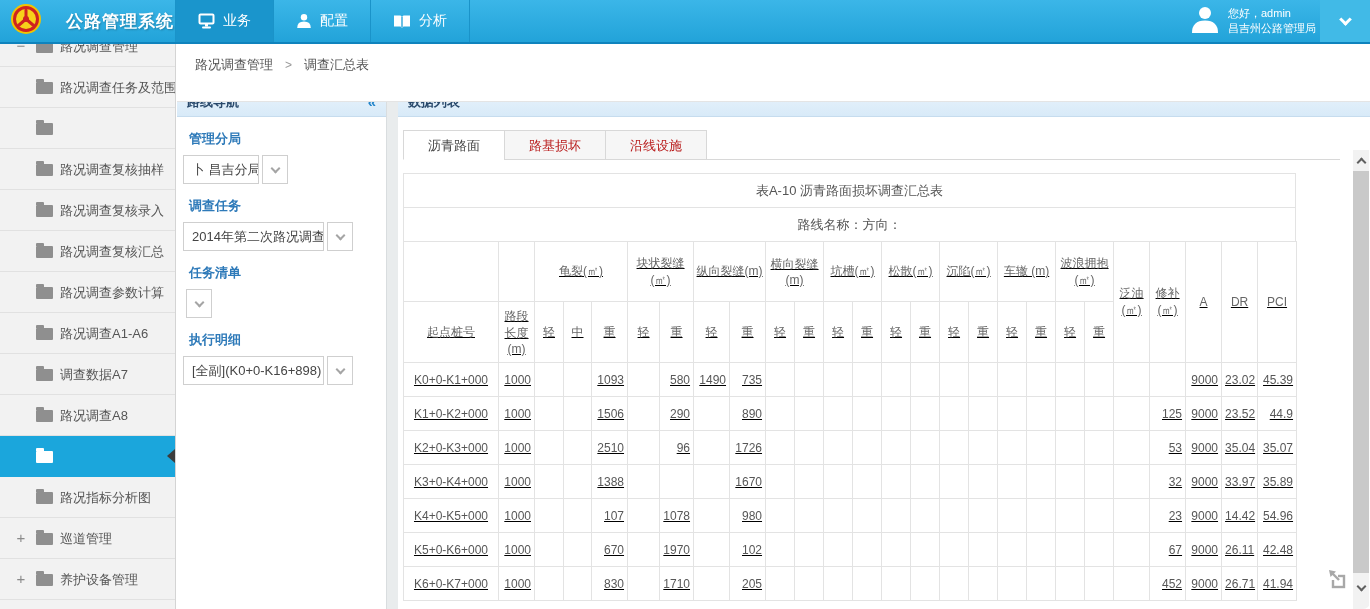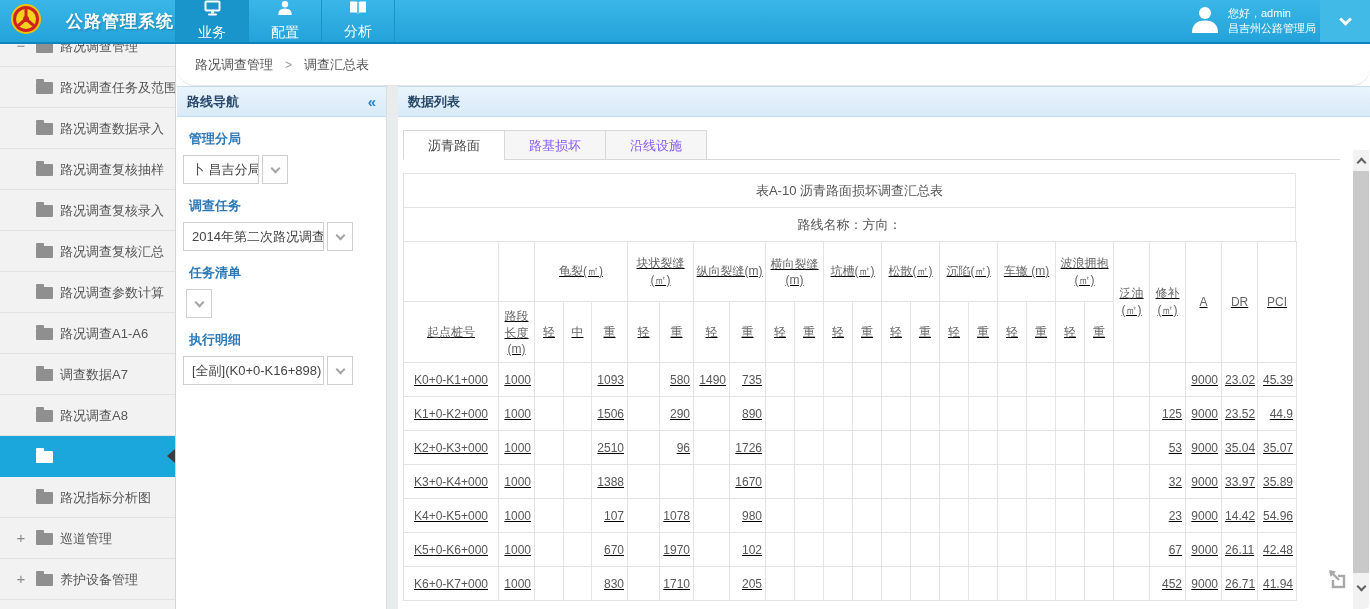--- a/index.html
+++ b/index.html
@@ -8,21 +8,21 @@
   #stage { position:absolute; left:0; top:0; width:1370px; height:609px; overflow:hidden; background:#fff; }
 
   
   .hdr { position:absolute; left:0; top:0; width:100%; height:44px;
          background:linear-gradient(180deg,#3bb6e8,#22a3d9); border-bottom:2px solid #0f83bd; z-index:40; }
   .logo-area { position:absolute; left:10px; top:0; height:42px; display:flex; align-items:center; }
   .logo-title { color:#fff; font-size:17px; font-weight:bold; margin-left:24px; letter-spacing:1px;
                 text-shadow:1px 1px 2px rgba(0,0,0,.25); }
   .top-tabs { position:absolute; left:176px; top:0; height:42px; display:flex; }
   .top-tab { height:42px; padding:0 22px; display:flex; align-items:center; gap:8px; color:#fff; font-size:14px;
-             border-right:1px solid #1a93c9; border-left:1px solid #1a93c9; margin-left:-1px; cursor:pointer;flex-direction:column; }
+             border-right:1px solid #1a93c9; border-left:1px solid #1a93c9; margin-left:-1px; cursor:pointer; }
   .top-tab.active { background:#1a95cc; }
   .top-tab svg { display:block; }
   .user-area { position:absolute; right:54px; top:0; height:42px; display:flex; align-items:center; gap:8px; }
   .user-text { color:#fff; font-size:11px; line-height:15px; }
   .hdr-caret { position:absolute; right:0; top:0; width:50px; height:42px; background:#41bae7;
                display:flex; align-items:center; justify-content:center; cursor:pointer; }
   .chev { display:inline-block; width:9px; height:9px; border-right:3px solid #fff; border-bottom:3px solid #fff;
           transform:rotate(45deg); margin-top:-4px; }
 
   
@@ -35,22 +35,22 @@
               font-size:15px; line-height:16px; color:#8a8a8a; }
   .folder { position:absolute; left:36px; top:50%; margin-top:-5px; width:17px; height:12px; background:#8f8f8f; border-radius:1px; }
   .folder::before { content:""; position:absolute; top:-3px; left:0; width:8px; height:3px; background:inherit; border-radius:1px 1px 0 0; }
   .sb-item.sel { background:#1ba6dc; border-bottom-color:#1ba6dc; }
   .sb-item.sel .sb-label { color:#fff; }
   .sb-item.sel .folder { background:#fff; }
   .sb-item.sel::after { content:""; position:absolute; right:0; top:50%; margin-top:-7px;
                         border:7px solid transparent; border-right:8px solid #3c3c3c; border-left:0; }
 
   
-  .crumbbar { position:absolute; left:177px; top:44px; right:0; height:42px; background:#fff;
-              border-bottom:1px solid #e4e4e4; line-height:42px; padding-left:18px; font-size:13px; color:#555; z-index:5;border-radius:18px;}
+  .crumbbar { position:absolute; left:177px; top:44px; right:0; height:58px; background:#fff;
+              border-bottom:1px solid #e4e4e4; line-height:42px; padding-left:18px; font-size:13px; color:#555; z-index:5;}
   .crumb-sep { color:#999; margin:0 12px; font-size:12px; }
 
   
   .region { position:absolute; left:177px; top:86px; right:0; bottom:0; background:#e9eced; }
   .panel-hd { height:31px; background:linear-gradient(180deg,#eaf4fc,#d8eaf8); border-bottom:1px solid #c6dcee;
               border-top:1px solid #c6dcee; line-height:30px; padding-left:10px; font-size:13px; font-weight:bold; color:#29496b; position:relative;}
   .collapse-glyph { position:absolute; right:10px; top:0; color:#2385ca; font-size:15px; cursor:pointer; font-weight:bold;}
 
   .navpanel { position:absolute; left:0; top:0; width:210px; bottom:0; background:#fff; border-right:1px solid #d9dddf; }
   .nav-label { margin:13px 0 7px 12px; color:#2e7ab9; font-size:13px; font-weight:bold; }
@@ -62,21 +62,21 @@
   .combo-trigger { width:26px; height:29px; border:1px solid #cfcfcf; margin-left:3px; background:#fff;
                    display:flex; align-items:center; justify-content:center; cursor:pointer; }
   .combo-trigger .chev2 { width:7px; height:7px; border-right:2px solid #a5a5a5; border-bottom:2px solid #a5a5a5;
                           transform:rotate(45deg); margin-top:-3px; }
 
   .mainpanel { position:absolute; left:221px; top:0; right:0; bottom:0; background:#fff; }
   .main-body { position:absolute; left:0; top:32px; right:0; bottom:0; background:#fff; overflow:hidden;border-radius:7px; }
 
   
   .ctabs { position:absolute; left:5px; top:12px; right:30px; height:30px; border-bottom:1px solid #d8d8d8; display:flex; }
-  .ctab { height:30px; line-height:29px; padding:0 24px; font-size:13px; color:#8b5cf6; background:#f6f6f6;
+  .ctab { height:30px; line-height:29px; padding:0 24px; font-size:13px; color:#b91c1c; background:#f6f6f6;
           border:1px solid #d8d8d8; margin-right:-1px; cursor:pointer; }
   .ctab.active { background:#fff; border-bottom:1px solid #fff; color:#444; }
 
   
   .tablewrap { position:absolute; left:5px; top:55px; width:893px; }
   .t-title, .t-subtitle { height:35px; line-height:34px; border:1px solid #e3e3e3; text-align:center;
                           font-size:13px; color:#555; background:#fff; }
   .t-subtitle { margin-top:-1px; }
   table.sum { border-collapse:collapse; table-layout:fixed; width:893px; margin-top:-1px;text-decoration:underline; }
   table.sum th, table.sum td { border:1px solid #e3e3e3; font-weight:normal; }
@@ -171,21 +171,20 @@
           <span class="expander">−</span>
           <span class="folder"></span>
           <span class="sb-label">路况调查管理</span>
         </div>
         <div class="sb-item">
           <span class="folder"></span>
           <span class="sb-label">路况调查任务及范围</span>
         </div>
         <div class="sb-item">
           <span class="folder"></span>
-          <span class="sb-label">路况调查数据录入</span>
         </div>
         <div class="sb-item">
           <span class="folder"></span>
           <span class="sb-label">路况调查复核抽样</span>
         </div>
         <div class="sb-item">
           <span class="folder"></span>
           <span class="sb-label">路况调查复核录入</span>
         </div>
         <div class="sb-item">

